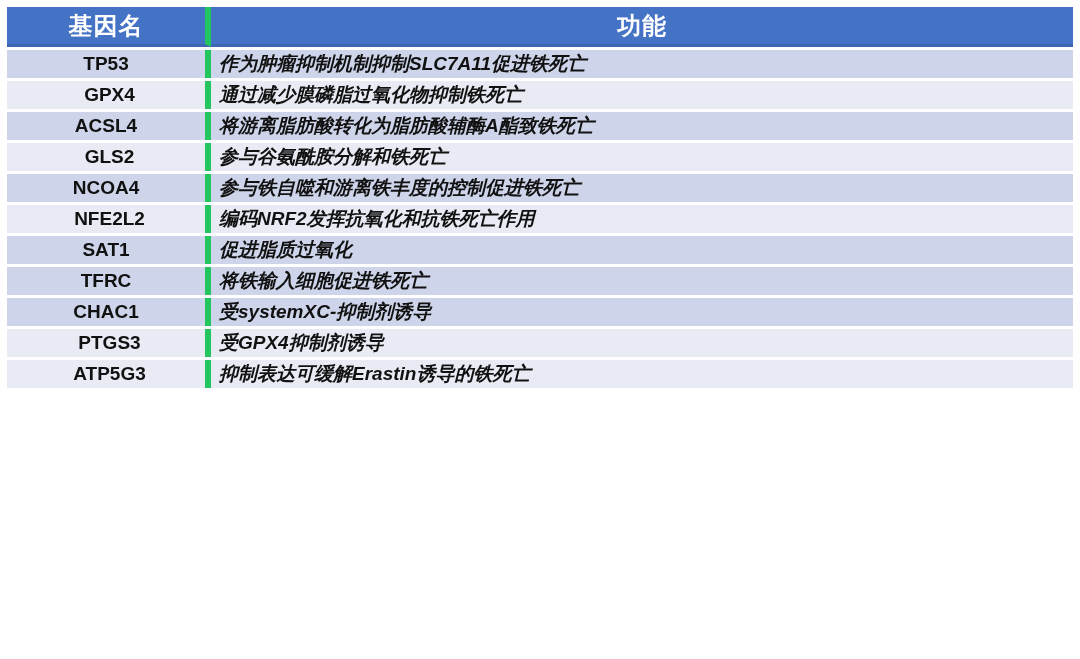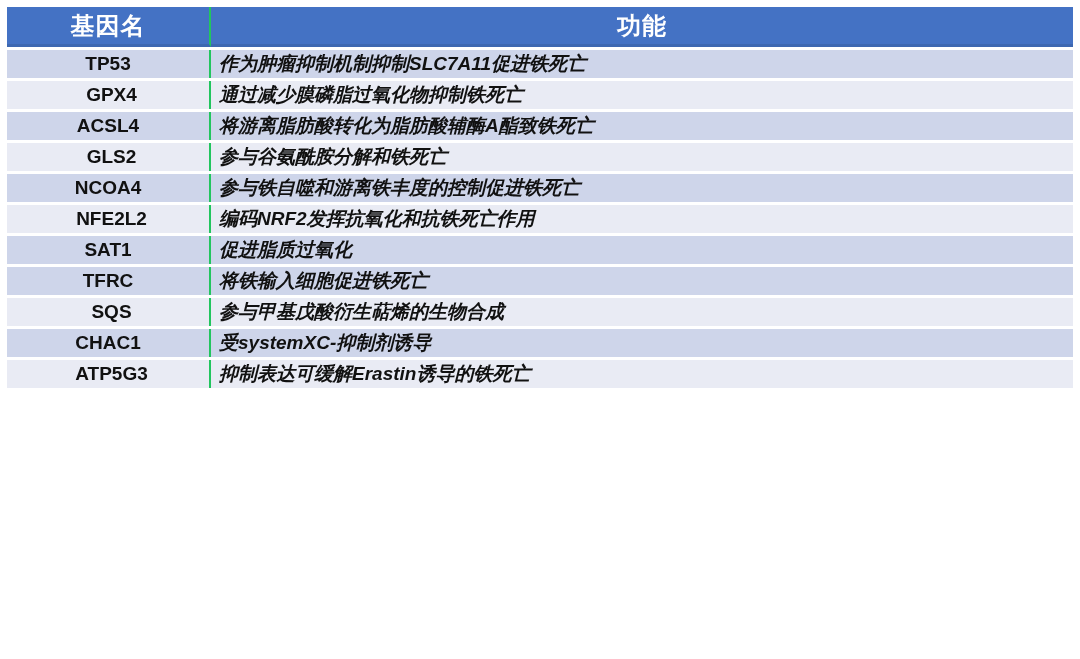--- a/index.html
+++ b/index.html
@@ -43,21 +43,21 @@
     color: var(--header-text);
     font-size: 24px;
     font-weight: bold;
     text-align: center;
     border-bottom: 3px solid var(--header-edge);
     letter-spacing: 1px;
   }
   .col-gene { width: 204px; }
   .gene-table th.col-gene,
   .gene-table td.gene-cell {
-    border-right: 2px solid #22c55e;
+    border-right: 6px solid #22c55e;
   }
   .gene-table tbody td {
     height: 24px;
     color: var(--body-text);
     font-size: 19px;
   }
   .gene-table td.gene-cell {
     text-align: center;
     font-weight: bold;
   }
@@ -107,27 +107,27 @@
     <td class="func-cell">编码NRF2发挥抗氧化和抗铁死亡作用</td>
   </tr>
         <tr class="data-row band-dark">
     <td class="gene-cell">SAT1</td>
     <td class="func-cell">促进脂质过氧化</td>
   </tr>
         <tr class="data-row band-dark">
     <td class="gene-cell">TFRC</td>
     <td class="func-cell">将铁输入细胞促进铁死亡</td>
   </tr>
-        <tr class="data-row band-light">
-    <td class="gene-cell">SQS</td>
-    <td class="func-cell">参与甲基戊酸衍生萜烯的生物合成</td>
-  </tr>
         <tr class="data-row band-dark">
     <td class="gene-cell">CHAC1</td>
     <td class="func-cell">受systemXC-抑制剂诱导</td>
+  </tr>
+        <tr class="data-row band-light">
+    <td class="gene-cell">PTGS3</td>
+    <td class="func-cell">受GPX4抑制剂诱导</td>
   </tr>
         <tr class="data-row band-light">
     <td class="gene-cell">ATP5G3</td>
     <td class="func-cell">抑制表达可缓解Erastin诱导的铁死亡</td>
   </tr>
       </tbody>
   </table>
 </div>
 
 </body></html>

